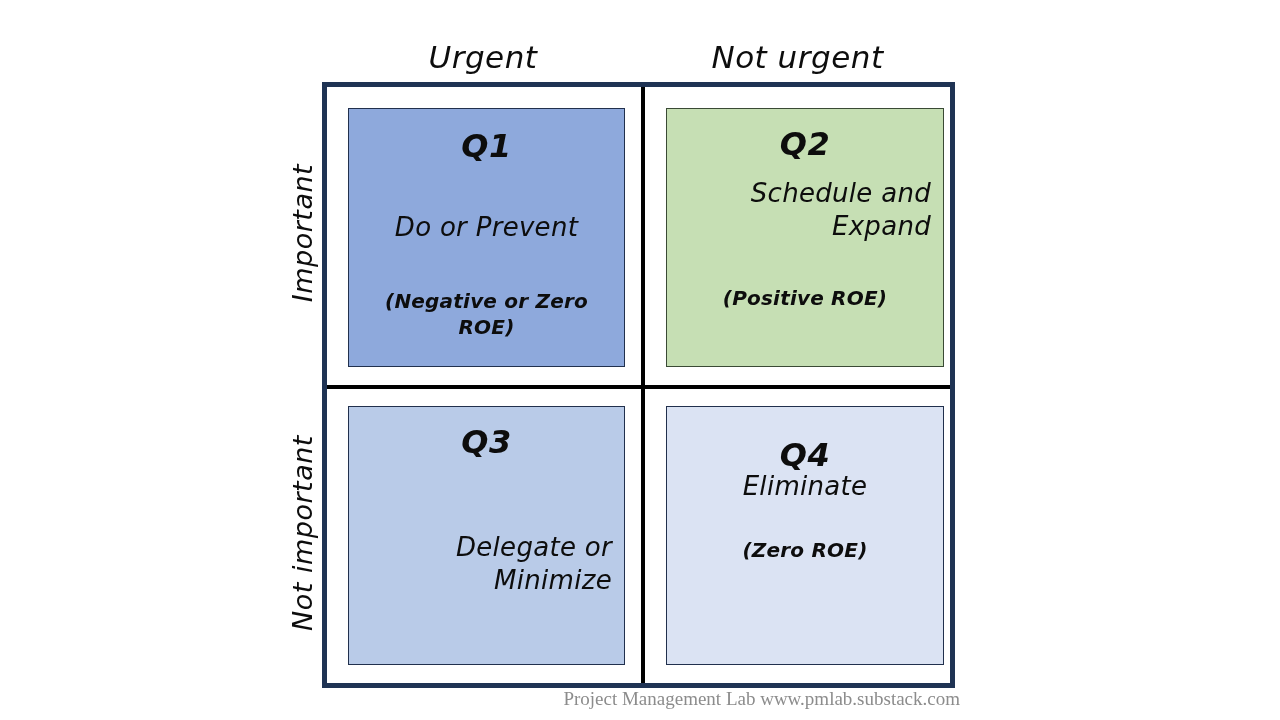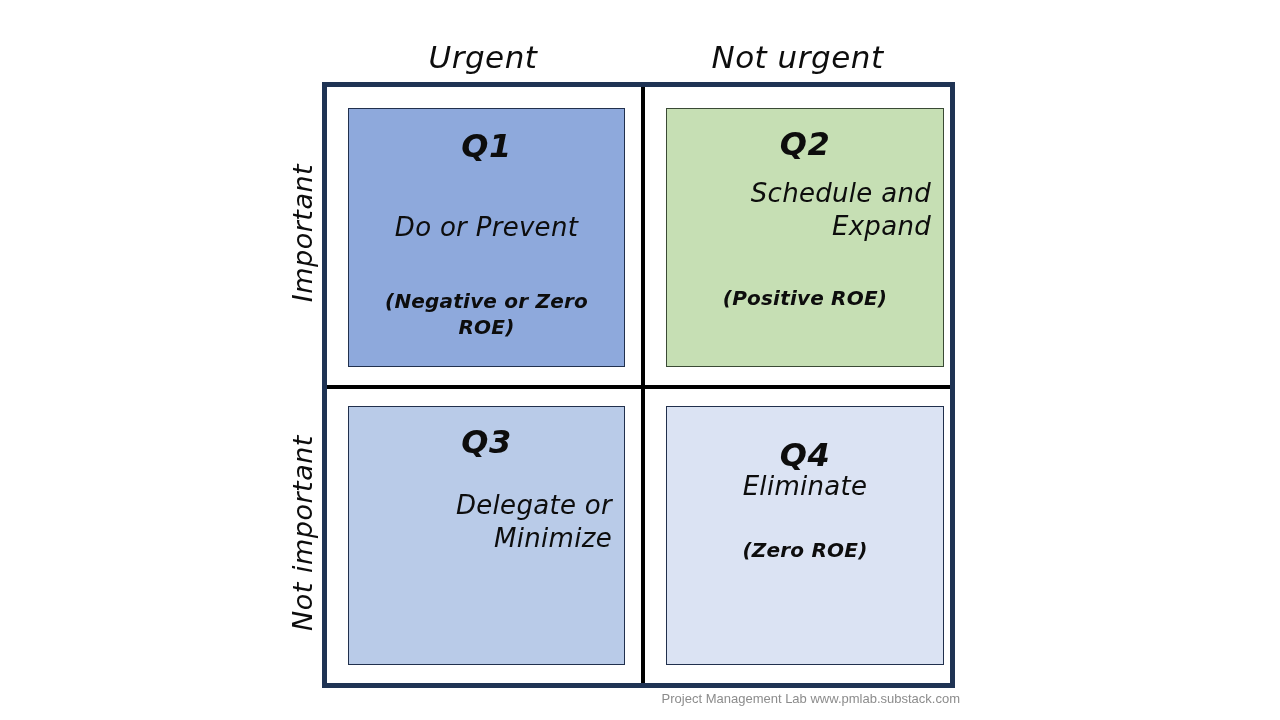--- a/index.html
+++ b/index.html
@@ -159,36 +159,36 @@
   
   #quadrant-q1 .q-label  { margin-top: 22px; }
   #quadrant-q1 .q-action { margin-top: 50px; }
   #quadrant-q1 .q-roe    { margin-top: 44px; }
 
   #quadrant-q2 .q-label  { margin-top: 20px; }
   #quadrant-q2 .q-action { margin-top: 18px; }
   #quadrant-q2 .q-roe    { margin-top: 42px; }
 
   #quadrant-q3 .q-label  { margin-top: 20px; }
-  #quadrant-q3 .q-action { margin-top: 32px; }
+  #quadrant-q3 .q-action { margin-top: 74px; }
   #quadrant-q3 .q-roe    { margin-top: 35px; }
 
   #quadrant-q4 .q-label  { margin-top: 33px; }
   #quadrant-q4 .q-action { }
   #quadrant-q4 .q-roe    { margin-top: 34px; }
 
   
   #footer-credit {
     position: absolute;
     left: 560px;
     top: 689px;
     width: 400px;
     text-align: right;
-    font-family: Liberation Sans, sans-serif;
-    font-size: 13px;
+    font-family: Liberation Serif, serif;
+    font-size: 19px;
     line-height: 19px;
     color: #8c8c8c;
     white-space: nowrap;
     user-select: none;
   }
 </style>
 </head>
 <body>
 
 <div id="stage" style="background: rgb(255, 255, 255);">

